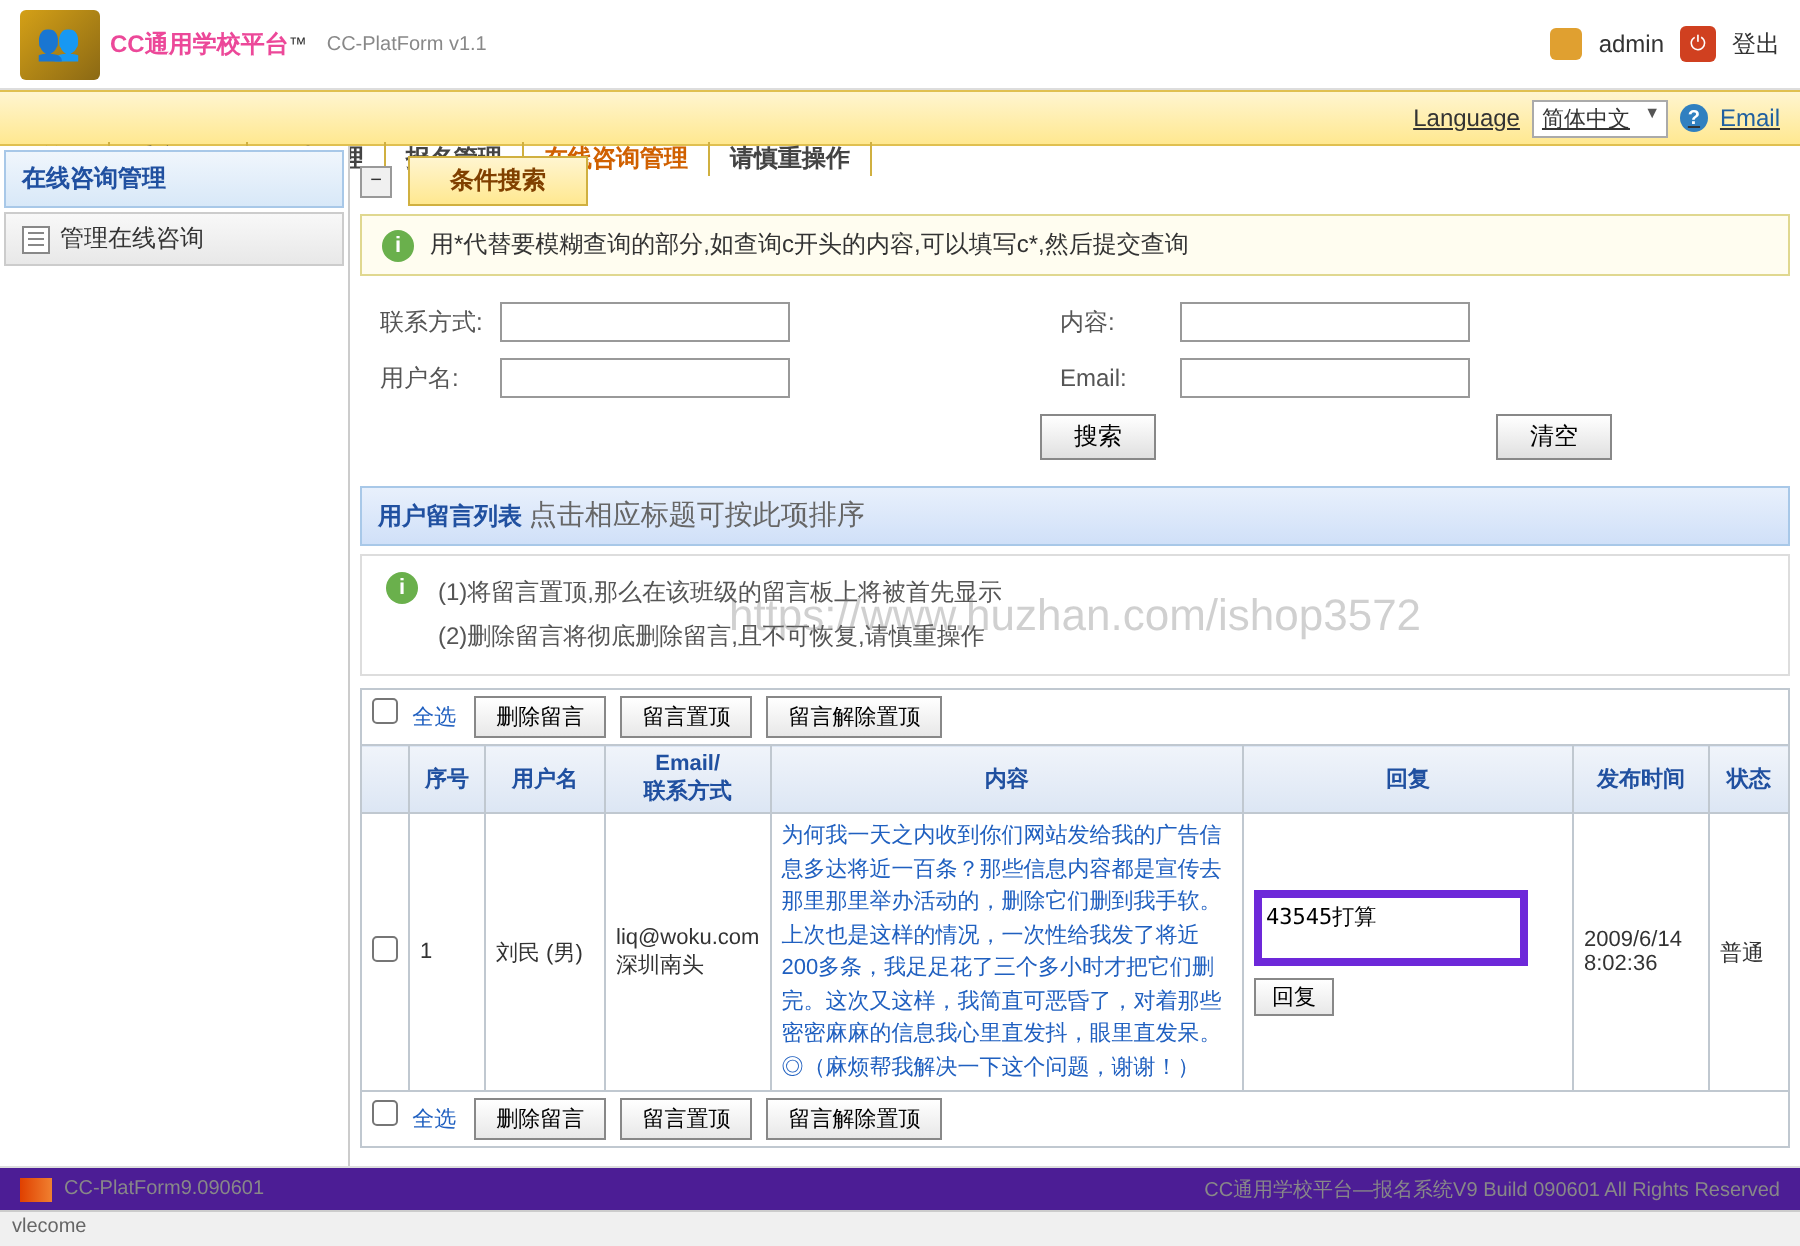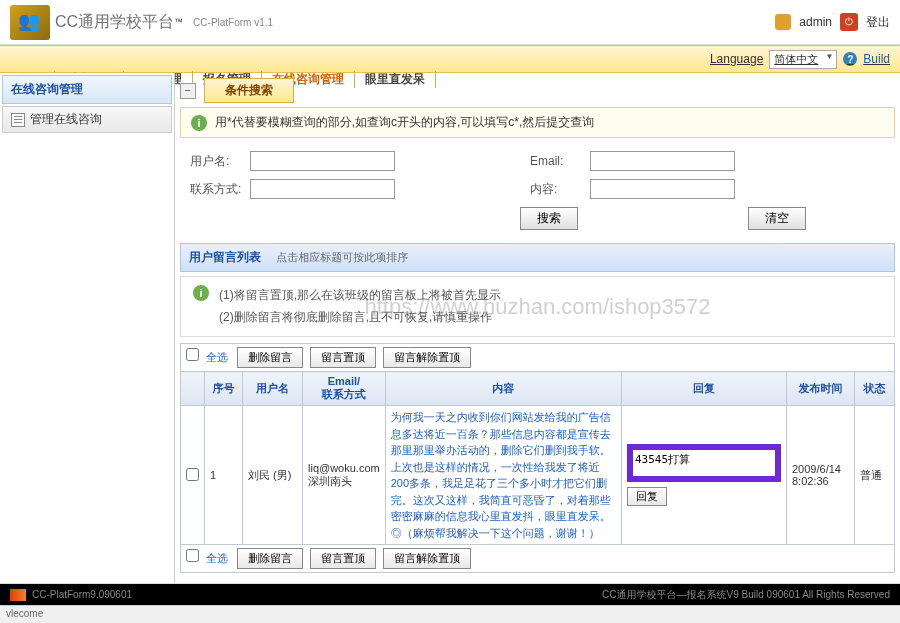--- a/index.html
+++ b/index.html
@@ -3,21 +3,21 @@
 <meta charset="utf-8">
 <style>
 * { margin: 0; padding: 0; box-sizing: border-box; }
 body { font-family: "Microsoft YaHei", SimSun, Arial, sans-serif; font-size: 12px; color: #333; background: #fff; width: 900px; height: 623px; overflow: hidden; position: relative; }
 
 
 .header { height: 45px; display: flex; align-items: center; padding: 0 10px; border-bottom: 1px solid #ddd; }
 .logo-area { display: flex; align-items: center; flex: 1; }
 .logo-img { width: 40px; height: 35px; background: linear-gradient(135deg,#d4a017,#8b6914); border-radius: 3px; margin-right: 5px; position: relative; }
 .logo-img::after { content: '👥'; position: absolute; left: 8px; top: 5px; font-size: 18px; }
-.logo-text { font-size: 16px; font-weight: normal; color: #737373; }
+.logo-text { font-size: 12px; font-weight: bold; color: #ec4899; }
 .logo-tm { font-size: 9px; vertical-align: super; }
 .logo-sub { font-size: 10px; color: #888; margin-left: 10px; }
 .user-area { display: flex; align-items: center; gap: 8px; }
 .user-icon { width: 16px; height: 16px; background: #e0a030; border-radius: 3px; display: inline-block; }
 .logout-btn { width: 18px; height: 18px; background: #d04020; border-radius: 3px; display: inline-flex; align-items: center; justify-content: center; color: #fff; font-size: 10px; }
 
 
 .menu-bar { height: 28px; background: linear-gradient(#fff5d0,#ffe890); border-top: 1px solid #e0c050; border-bottom: 1px solid #e0c050; display: flex; align-items: center; padding: 0 10px; }
 .menu-item { padding: 0 10px; color: #444; font-weight: bold; border-right: 1px solid #d0b040; cursor: pointer; margin-top: 40px; }
 .menu-item.active { color: #d06000; }
@@ -47,40 +47,40 @@
 
 .search-form { padding: 5px 10px; }
 .form-row { display: flex; align-items: center; margin-bottom: 8px; }
 .form-cell { display: flex; align-items: center; width: 340px; }
 .form-label { width: 60px; color: #555; }
 .form-input { width: 145px; border: 1px solid #999; padding: 2px 4px; height: 20px; }
 .btn-row { display: flex; gap: 170px; padding-left: 330px; margin-top: 6px; }
 .btn { border: 1px solid #888; background: linear-gradient(#fff,#e0e0e0); padding: 2px 16px; cursor: pointer; font-size: 12px; }
 
 .list-title { background: linear-gradient(#e8f0fc,#d0e0f8); border: 1px solid #a8c8e8; padding: 5px 8px; font-weight: bold; color: #2050a0; margin-top: 8px; }
-.list-title-sub { font-weight: normal; color: #666; font-size: 11px; margin-left: 12px; }
+.list-title-sub { font-weight: normal; color: #666; font-size: 14px; margin-left: 0; }
 
 .tips-box { border: 1px solid #ddd; padding: 8px 12px; display: flex; gap: 10px; margin-top: 4px; position: relative; }
 .tips-text { line-height: 1.8; color: #555; }
 .watermark { position: absolute; left: 50%; top: 50%; transform: translate(-50%,-50%); font-size: 22px; color: rgba(120,120,120,0.35); font-family: Liberation Sans, sans-serif; pointer-events: none; white-space: nowrap; }
 
 
 table.data { width: 100%; border-collapse: collapse; margin-top: 6px; border-radius: 21px; }
 table.data th, table.data td { border: 1px solid #c0c8d0; padding: 3px 5px; font-size: 11px; }
 table.data th { background: linear-gradient(#f0f4fa,#dce6f4); color: #2050a0; font-weight: bold; text-align: center; }
 table.data td { background: #fff; vertical-align: middle; }
 .action-row td { background: #f8f8f8; padding: 4px 5px; }
 .action-btn { border: 1px solid #888; background: linear-gradient(#fff,#e8e8e8); padding: 2px 10px; margin-right: 4px; cursor: pointer; font-size: 11px; }
 .select-all { color: #2060c0; margin: 0 6px 0 4px; }
 .content-cell { color: #2060c0; line-height: 1.5; text-align: left; }
-.reply-input { width: 154px; height: 38px; border: 6px solid #6d28d9; padding: 2px; font-size: 11px; resize: none; }
+.reply-input { width: 137px; height: 38px; border: 4px solid #6d28d9; padding: 2px; font-size: 11px; resize: none; }
 .reply-btn { border: 1px solid #888; background: linear-gradient(#fff,#e8e8e8); padding: 1px 8px; margin-top: 3px; cursor: pointer; font-size: 11px; }
 
 
-.footer { position: absolute; bottom: 18px; left: 0; right: 0; height: 22px; background: #000000; border-top: 1px solid #ddd; display: flex; align-items: center; padding: 0 10px; font-size: 10px; color: #888; }
+.footer { position: absolute; bottom: 18px; left: 0; right: 0; height: 22px; background: #4c1d95; border-top: 1px solid #ddd; display: flex; align-items: center; padding: 0 10px; font-size: 10px; color: #888; }
 .footer-logo { width: 16px; height: 12px; background: linear-gradient(90deg,#e04000,#f08030); margin-right: 6px; }
 .footer-right { margin-left: auto; }
 .status-bar { position: absolute; bottom: 0; left: 0; right: 0; height: 18px; background: #f0f0f0; border-top: 1px solid #ccc; padding: 2px 6px; font-size: 10px; color: #666; }
 </style>
 </head>
 <body>
 
 <div class="header">
   <div class="logo-area">
     <div class="logo-img"></div>
@@ -95,26 +95,26 @@
     <span>登出</span>
   </div>
 </div>
 
 <div class="menu-bar">
   <span class="menu-item">首页</span>
   <span class="menu-item">系统管理</span>
   <span class="menu-item">网站管理</span>
   <span class="menu-item">报名管理</span>
   <span class="menu-item active">在线咨询管理</span>
-  <span class="menu-item">眼里直发呆</span>
+  <span class="menu-item">请慎重操作</span>
   <div class="menu-right">
     <span>Language</span>
     <span class="lang-select">简体中文</span>
     <span class="help-icon">?</span>
-    <span class="help-text">Build</span>
+    <span class="help-text">Email</span>
   </div>
 </div>
 
 <div class="main">
 
   <div class="sidebar">
     <div class="sidebar-title">在线咨询管理</div>
     <div class="sidebar-item">
       <span class="doc-icon"></span>
       <span>管理在线咨询</span>
@@ -128,35 +128,35 @@
     </div>
 
     <div class="info-bar">
       <span class="info-icon">i</span>
       <span>用*代替要模糊查询的部分,如查询c开头的内容,可以填写c*,然后提交查询</span>
     </div>
 
     <div class="search-form">
       <div class="form-row">
         <div class="form-cell">
+          <span class="form-label">联系方式:</span>
+          <input class="form-input" value="" style="">
+        </div>
+        <div class="form-cell">
+          <span class="form-label">内容:</span>
+          <input class="form-input" value="" style="">
+        </div>
+      </div>
+      <div class="form-row">
+        <div class="form-cell">
           <span class="form-label">用户名:</span>
           <input class="form-input" value="" style="">
         </div>
         <div class="form-cell">
           <span class="form-label">Email:</span>
-          <input class="form-input" value="" style="">
-        </div>
-      </div>
-      <div class="form-row">
-        <div class="form-cell">
-          <span class="form-label">联系方式:</span>
-          <input class="form-input" value="" style="">
-        </div>
-        <div class="form-cell">
-          <span class="form-label">内容:</span>
           <input class="form-input" value="" style="">
         </div>
       </div>
       <div class="btn-row">
         <button class="btn">搜索</button>
         <button class="btn">清空</button>
       </div>
     </div>
 
     <div class="list-title">

